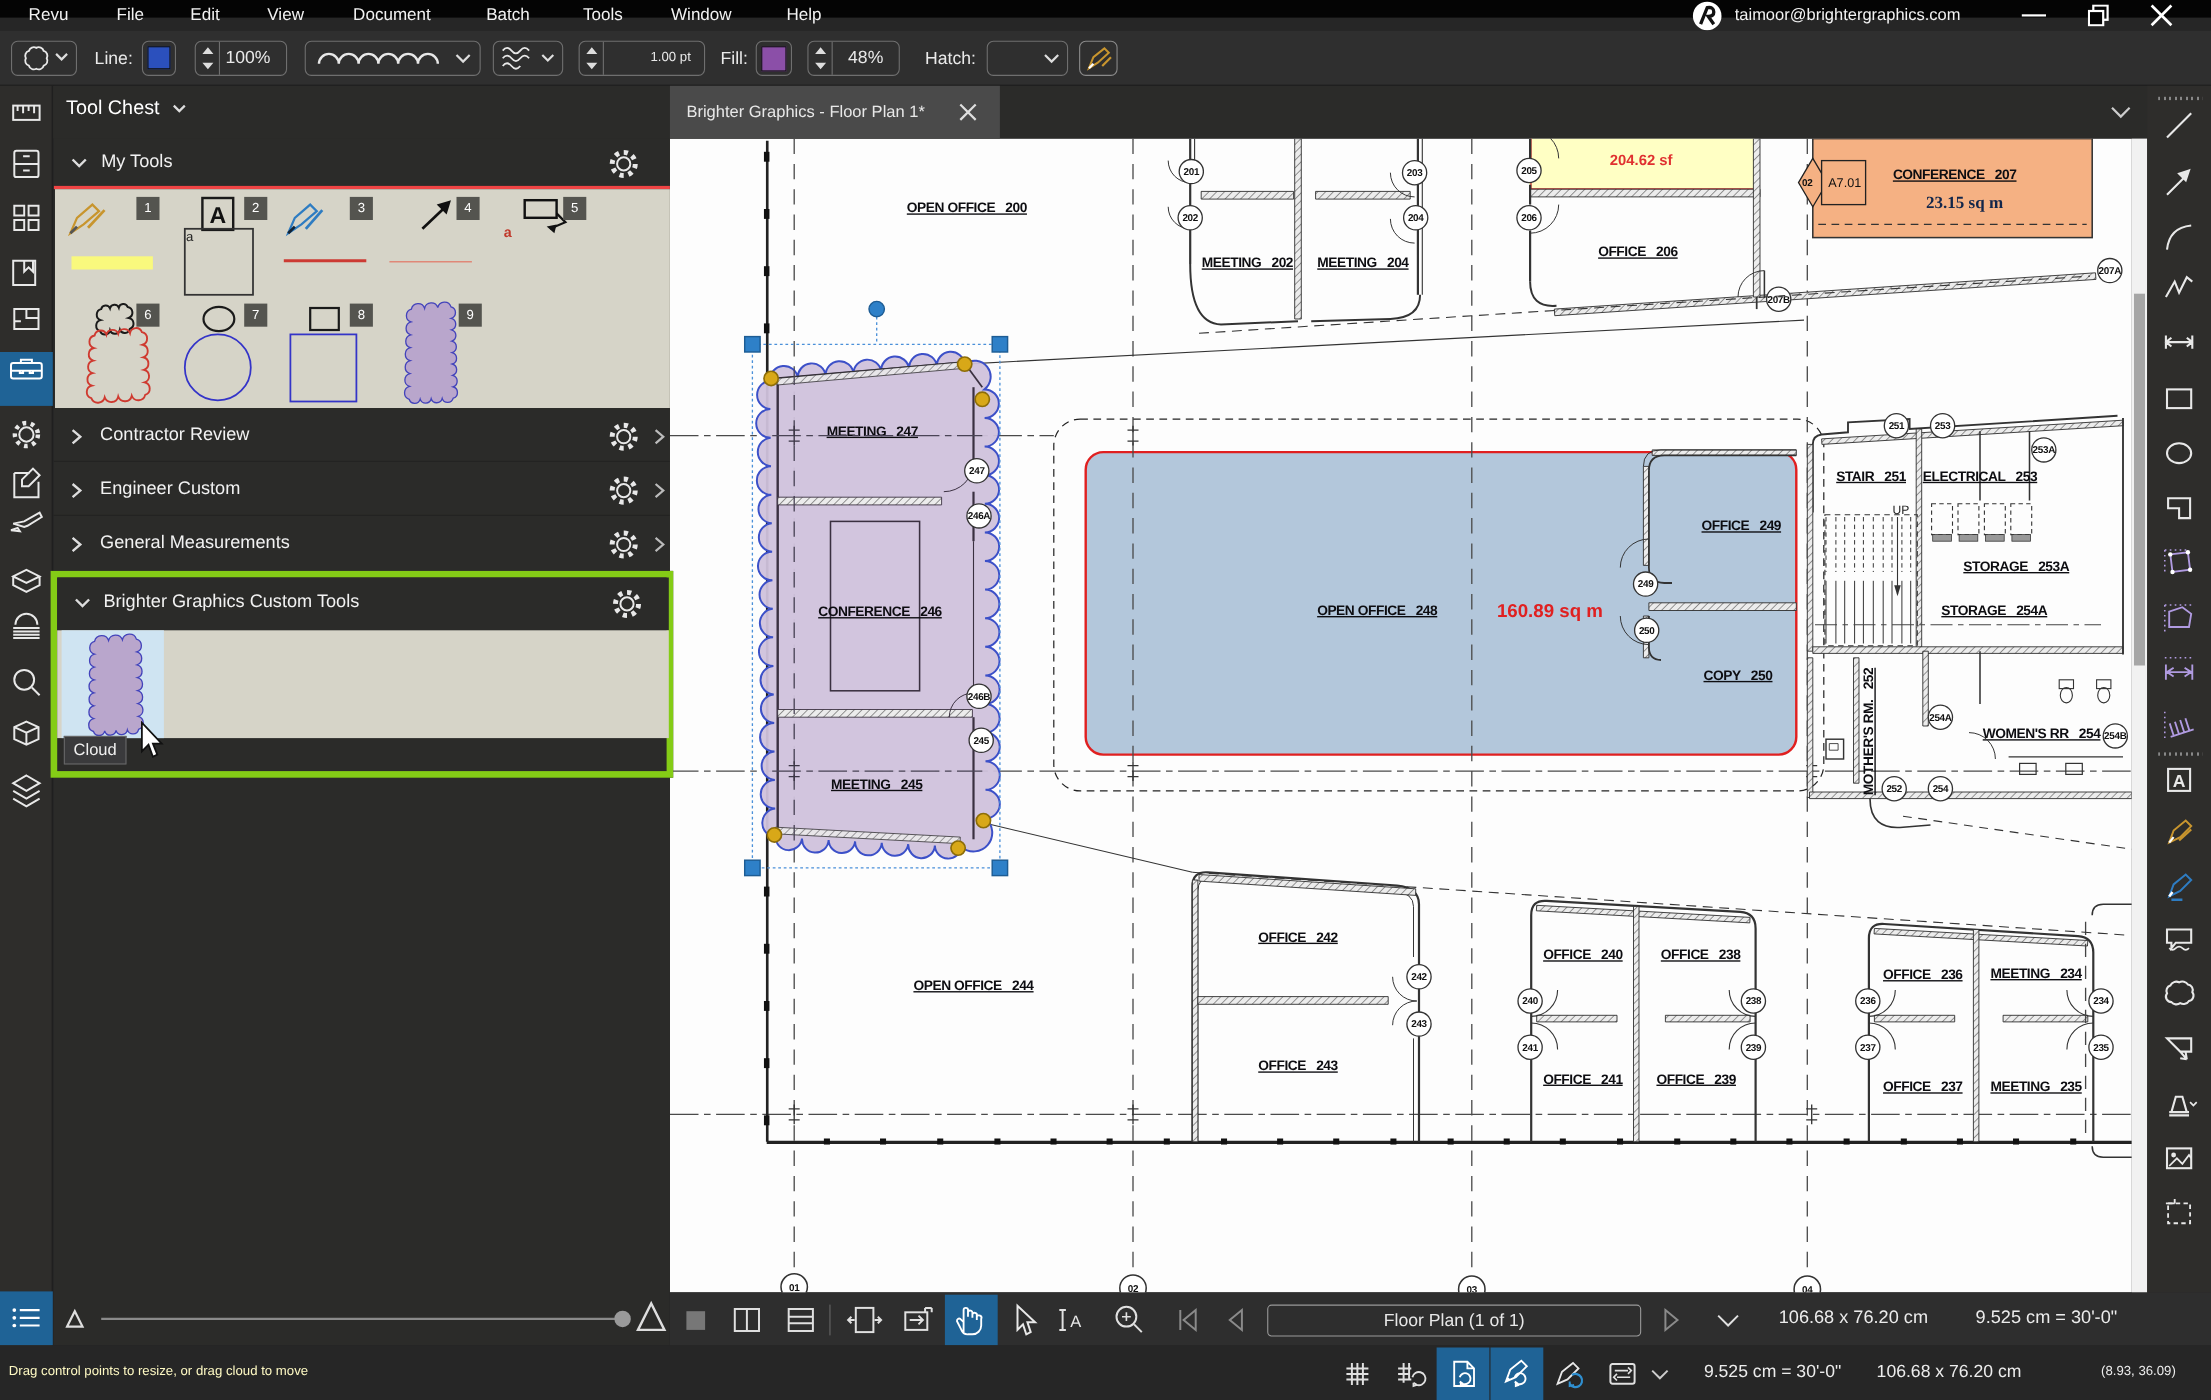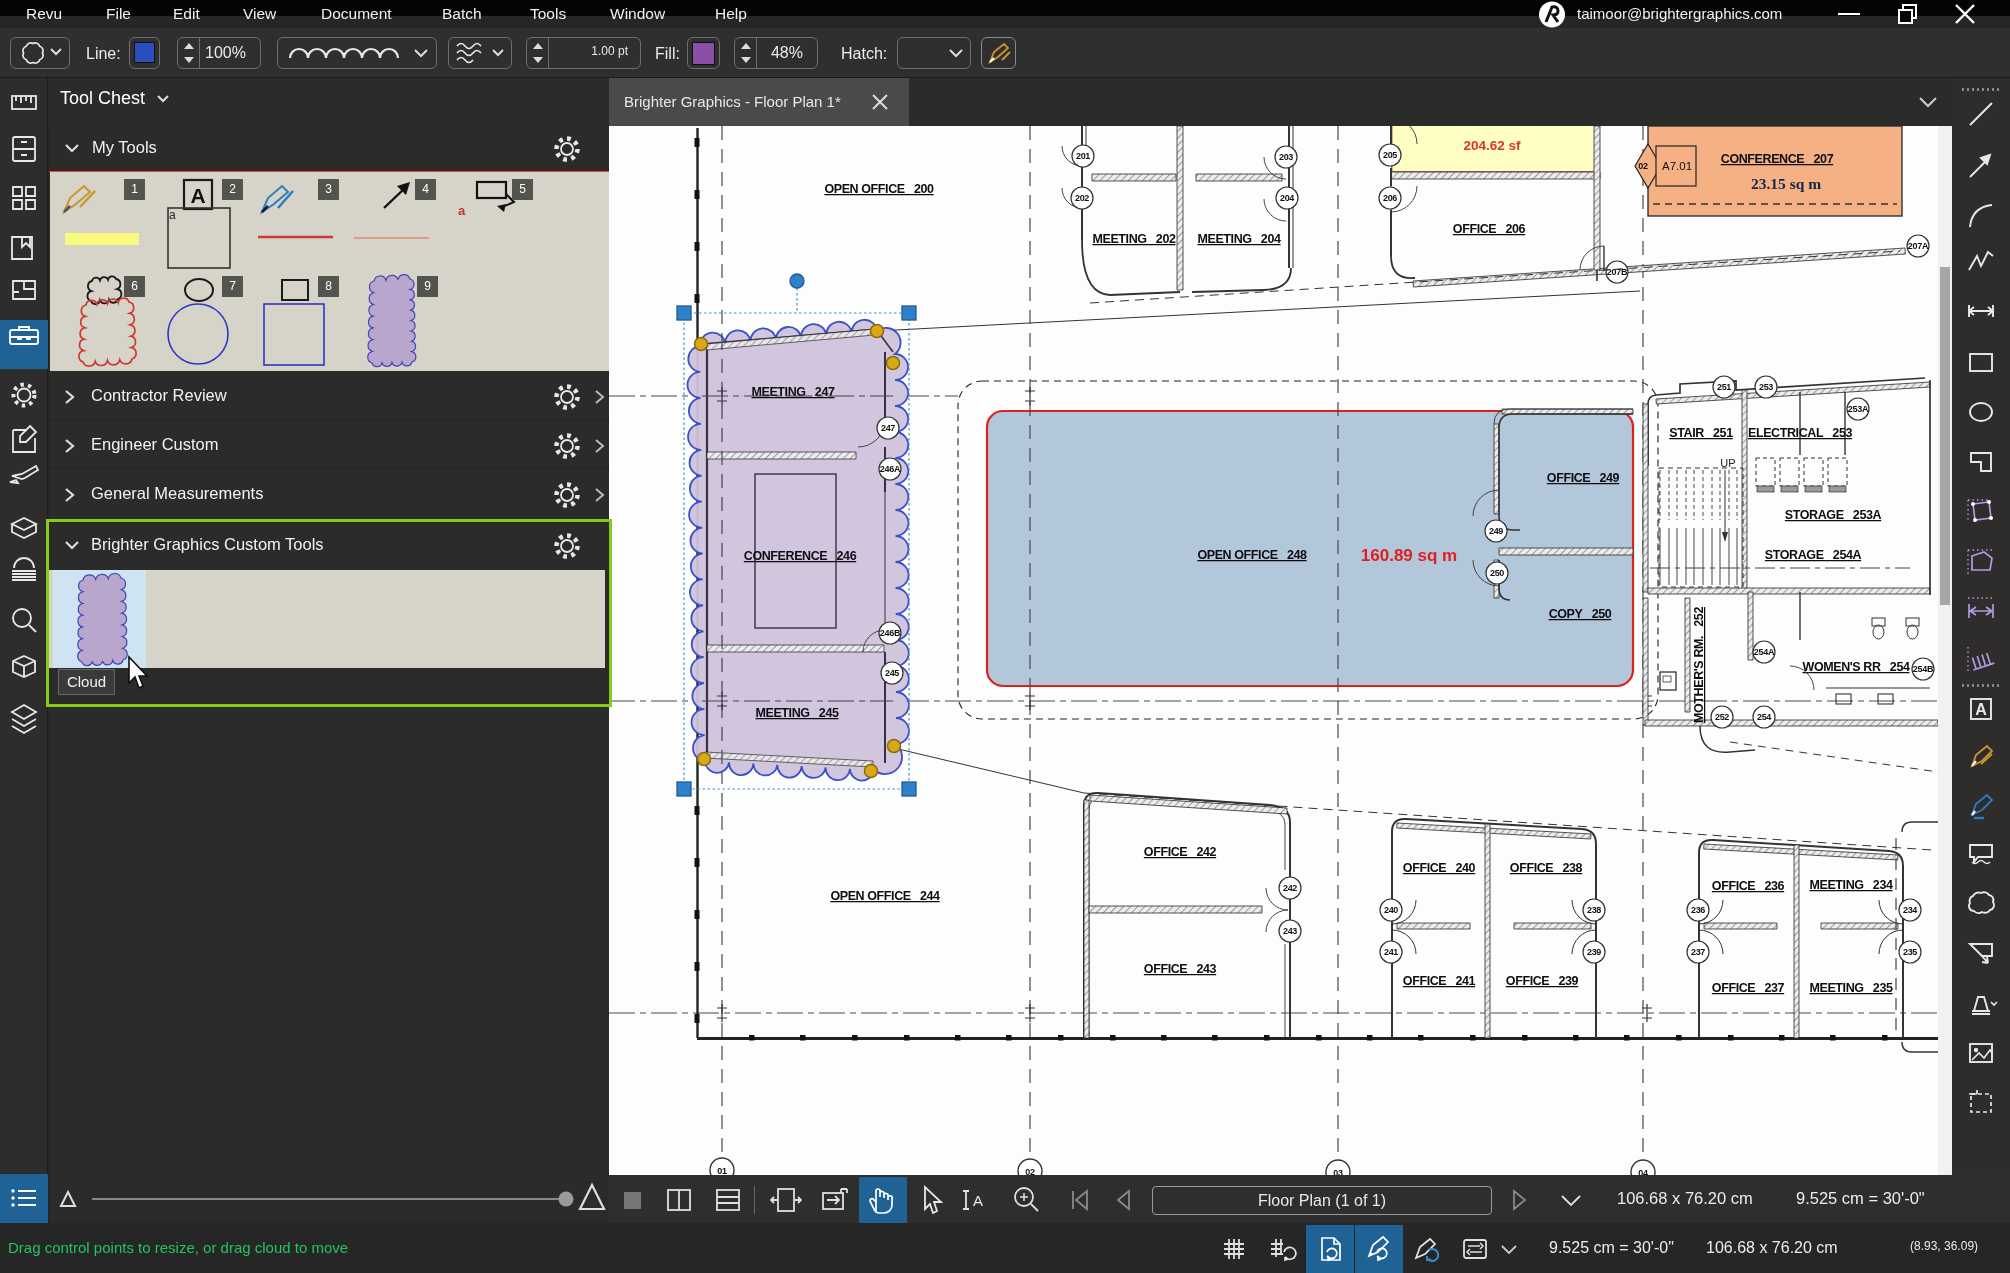--- a/index.html
+++ b/index.html
@@ -159,21 +159,21 @@
         <path d="M18 1113 h18 M18 1120 h18 M18 1127 h18"></path>
         <g fill="#fff" stroke="none">
           <circle cx="13" cy="1113" r="1.7"></circle>
           <circle cx="13" cy="1120" r="1.7"></circle>
           <circle cx="13" cy="1127" r="1.7"></circle>
         </g>
       </g>
 </svg>
 
 <div id="panel" class="abs"></div>
-<div class="abs" style="left:49px;top:126px;width:560px;height:46px;background:#2b2b29;border-bottom:1px solid #ef4444">
+<div class="abs" style="left:49px;top:126px;width:560px;height:46px;background:#2b2b29;border-bottom:3px solid #ef4444">
  <svg class="abs" style="left:15px;top:17px" width="16" height="12">
         <path d="M2 2 l6 6 6-6" stroke="#ddd" stroke-width="2.2" fill="none"></path>
       </svg>
  <span class="abs" style="left:43px;top:12px;color:#f2f2f2;font-size:16.5px">My Tools</span>
 </div>
 <svg class="abs" style="left:552px;top:134px" width="30" height="30" viewBox="0 0 30 30">
       <g fill="none" stroke="#e8e8e8">
         <circle cx="15" cy="15" r="6" stroke-width="1.8"></circle>
         <circle cx="15" cy="15" r="10.5" stroke-width="4.5" stroke-dasharray="3.8 4.4"></circle>
       </g>
@@ -256,21 +256,21 @@
 <svg class="abs" style="left:594px;top:389px" width="12" height="16">
       <path d="M2 2 l7 6 -7 6" stroke="#bbb" stroke-width="2" fill="none"></path>
     </svg>
 <svg class="abs" style="left:594px;top:438px" width="12" height="16">
       <path d="M2 2 l7 6 -7 6" stroke="#bbb" stroke-width="2" fill="none"></path>
     </svg>
 <svg class="abs" style="left:594px;top:487px" width="12" height="16">
       <path d="M2 2 l7 6 -7 6" stroke="#bbb" stroke-width="2" fill="none"></path>
     </svg>
 
-<div class="abs" style="left:46px;top:519px;width:566px;height:188px;border:3px solid #84cc16;background:#2b2b29;z-index:3">
+<div class="abs" style="left:46px;top:519px;width:566px;height:188px;border:6px solid #84cc16;background:#2b2b29;z-index:3">
  <div class="abs" style="left:0;top:0;width:556px;height:48px;background:#2b2b29">
   <svg class="abs" style="left:15px;top:18px" width="16" height="12">
           <path d="M2 2 l6 6 6-6" stroke="#ddd" stroke-width="2.2" fill="none"></path>
         </svg>
   <span class="abs" style="left:42px;top:13px;color:#f2f2f2;font-size:16.5px">Brighter Graphics Custom Tools</span>
   <svg class="abs" style="left:503px;top:9px" width="30" height="30" viewBox="0 0 30 30">
           <g fill="none" stroke="#e8e8e8">
             <circle cx="15" cy="15" r="6" stroke-width="1.8"></circle>
             <circle cx="15" cy="15" r="10.5" stroke-width="4.5" stroke-dasharray="3.8 4.4"></circle>
           </g>
@@ -759,21 +759,21 @@
 <div class="abs" style="left:1152px;top:1186px;width:340px;height:29px;border:1px solid #999;border-radius:4px;color:#e8e8e8;font-size:16px;text-align:center;line-height:27px">Floor Plan (1 of 1)</div>
 <svg class="abs" style="left:1502px;top:1183px" width="34" height="34" viewBox="0 0 34 34">
       <path d="M12 8 L23 17 L12 26 Z" stroke="#8a8a8a" stroke-width="1.8" fill="none"></path>
     </svg>
 <svg class="abs" style="left:1554px;top:1183px" width="34" height="34" viewBox="0 0 34 34">
       <path d="M8 13 l9 9 9-9" stroke="#e0e0e0" stroke-width="1.8" fill="none"></path>
     </svg>
 <span class="abs" style="left:1617px;top:1189px;color:#ececec;font-size:16.5px">106.68 x 76.20 cm</span>
 <span class="abs" style="left:1796px;top:1189px;color:#ececec;font-size:16.5px">9.525 cm = 30'-0"</span>
 <div id="statusbar" class="abs"></div>
-<span class="abs" style="left:8px;top:1239px;color:#22c55e;font-size:15px;z-index:6">Drag control points to resize, or drag cloud to move</span>
+<span class="abs" style="left:8px;top:1239px;color:#fef9c3;font-size:12px;z-index:6">Drag control points to resize, or drag cloud to move</span>
 <div class="abs" style="left:1306px;top:1225px;width:48px;height:48px;background:#1f6396;z-index:5"></div>
 <div class="abs" style="left:1355px;top:1225px;width:48px;height:48px;background:#1f6396;z-index:5"></div>
 <svg class="abs" style="left:1217px;top:1232px;z-index:6" width="34" height="34" viewBox="0 0 34 34">
       <path d="M7 12 h20 M7 17 h20 M7 22 h20 M12 7 v20 M17 7 v20 M22 7 v20" stroke="#e0e0e0" stroke-width="1.8" fill="none"></path>
     </svg>
 <svg class="abs" style="left:1264px;top:1232px;z-index:6" width="34" height="34" viewBox="0 0 34 34">
       <path d="M7 12 h12 M7 17 h10 M7 22 h12 M12 7 v18 M17 7 v16" stroke="#e0e0e0" stroke-width="1.8" fill="none"></path>
       <path d="M20 20 a6 6 0 1 1 4 7 l-3 -2 M21 25 l0 3 l3 -1" stroke="#e0e0e0" stroke-width="1.7" fill="none"></path>
     </svg>
 <svg class="abs" style="left:1313px;top:1232px;z-index:6" width="34" height="34" viewBox="0 0 34 34">

